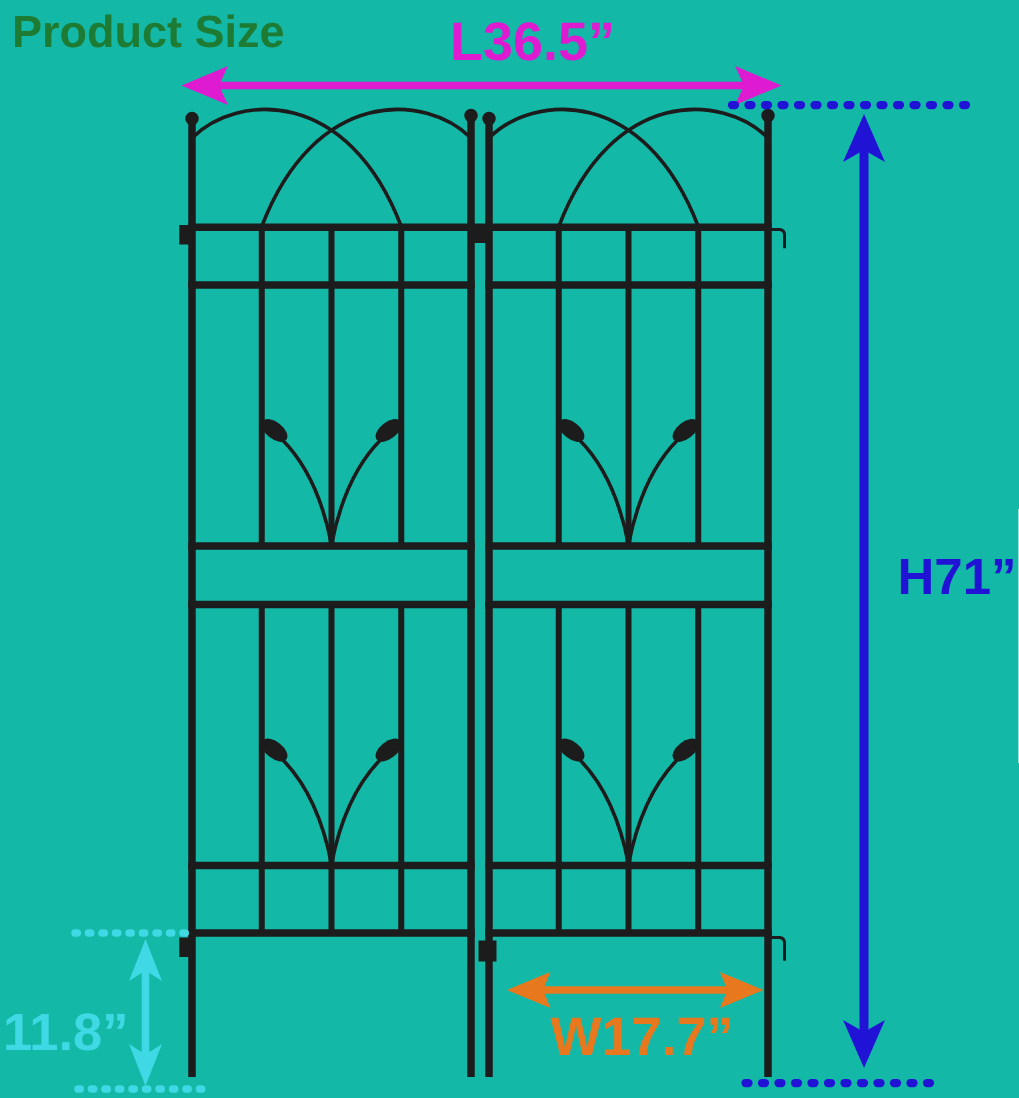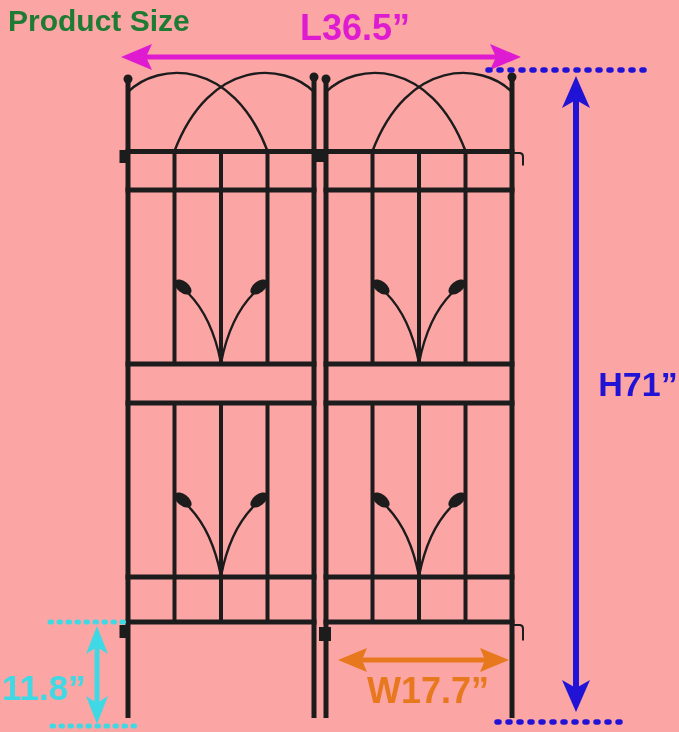--- a/index.html
+++ b/index.html
@@ -8,21 +8,21 @@
     background: #ffffff;
     width: 679px;
     height: 732px;
     overflow: hidden;
     font-family: "Liberation Sans", sans-serif;
   }
   .stage {
     position: relative;
     width: 679px;
     height: 732px;
-    background: #fca5a5;
+    background: #14b8a6;
   }
   svg text {
     font-family: "Liberation Sans", sans-serif;
     font-weight: bold;
   }
 </style>
 </head>
 <body>
 
 <div class="stage">

